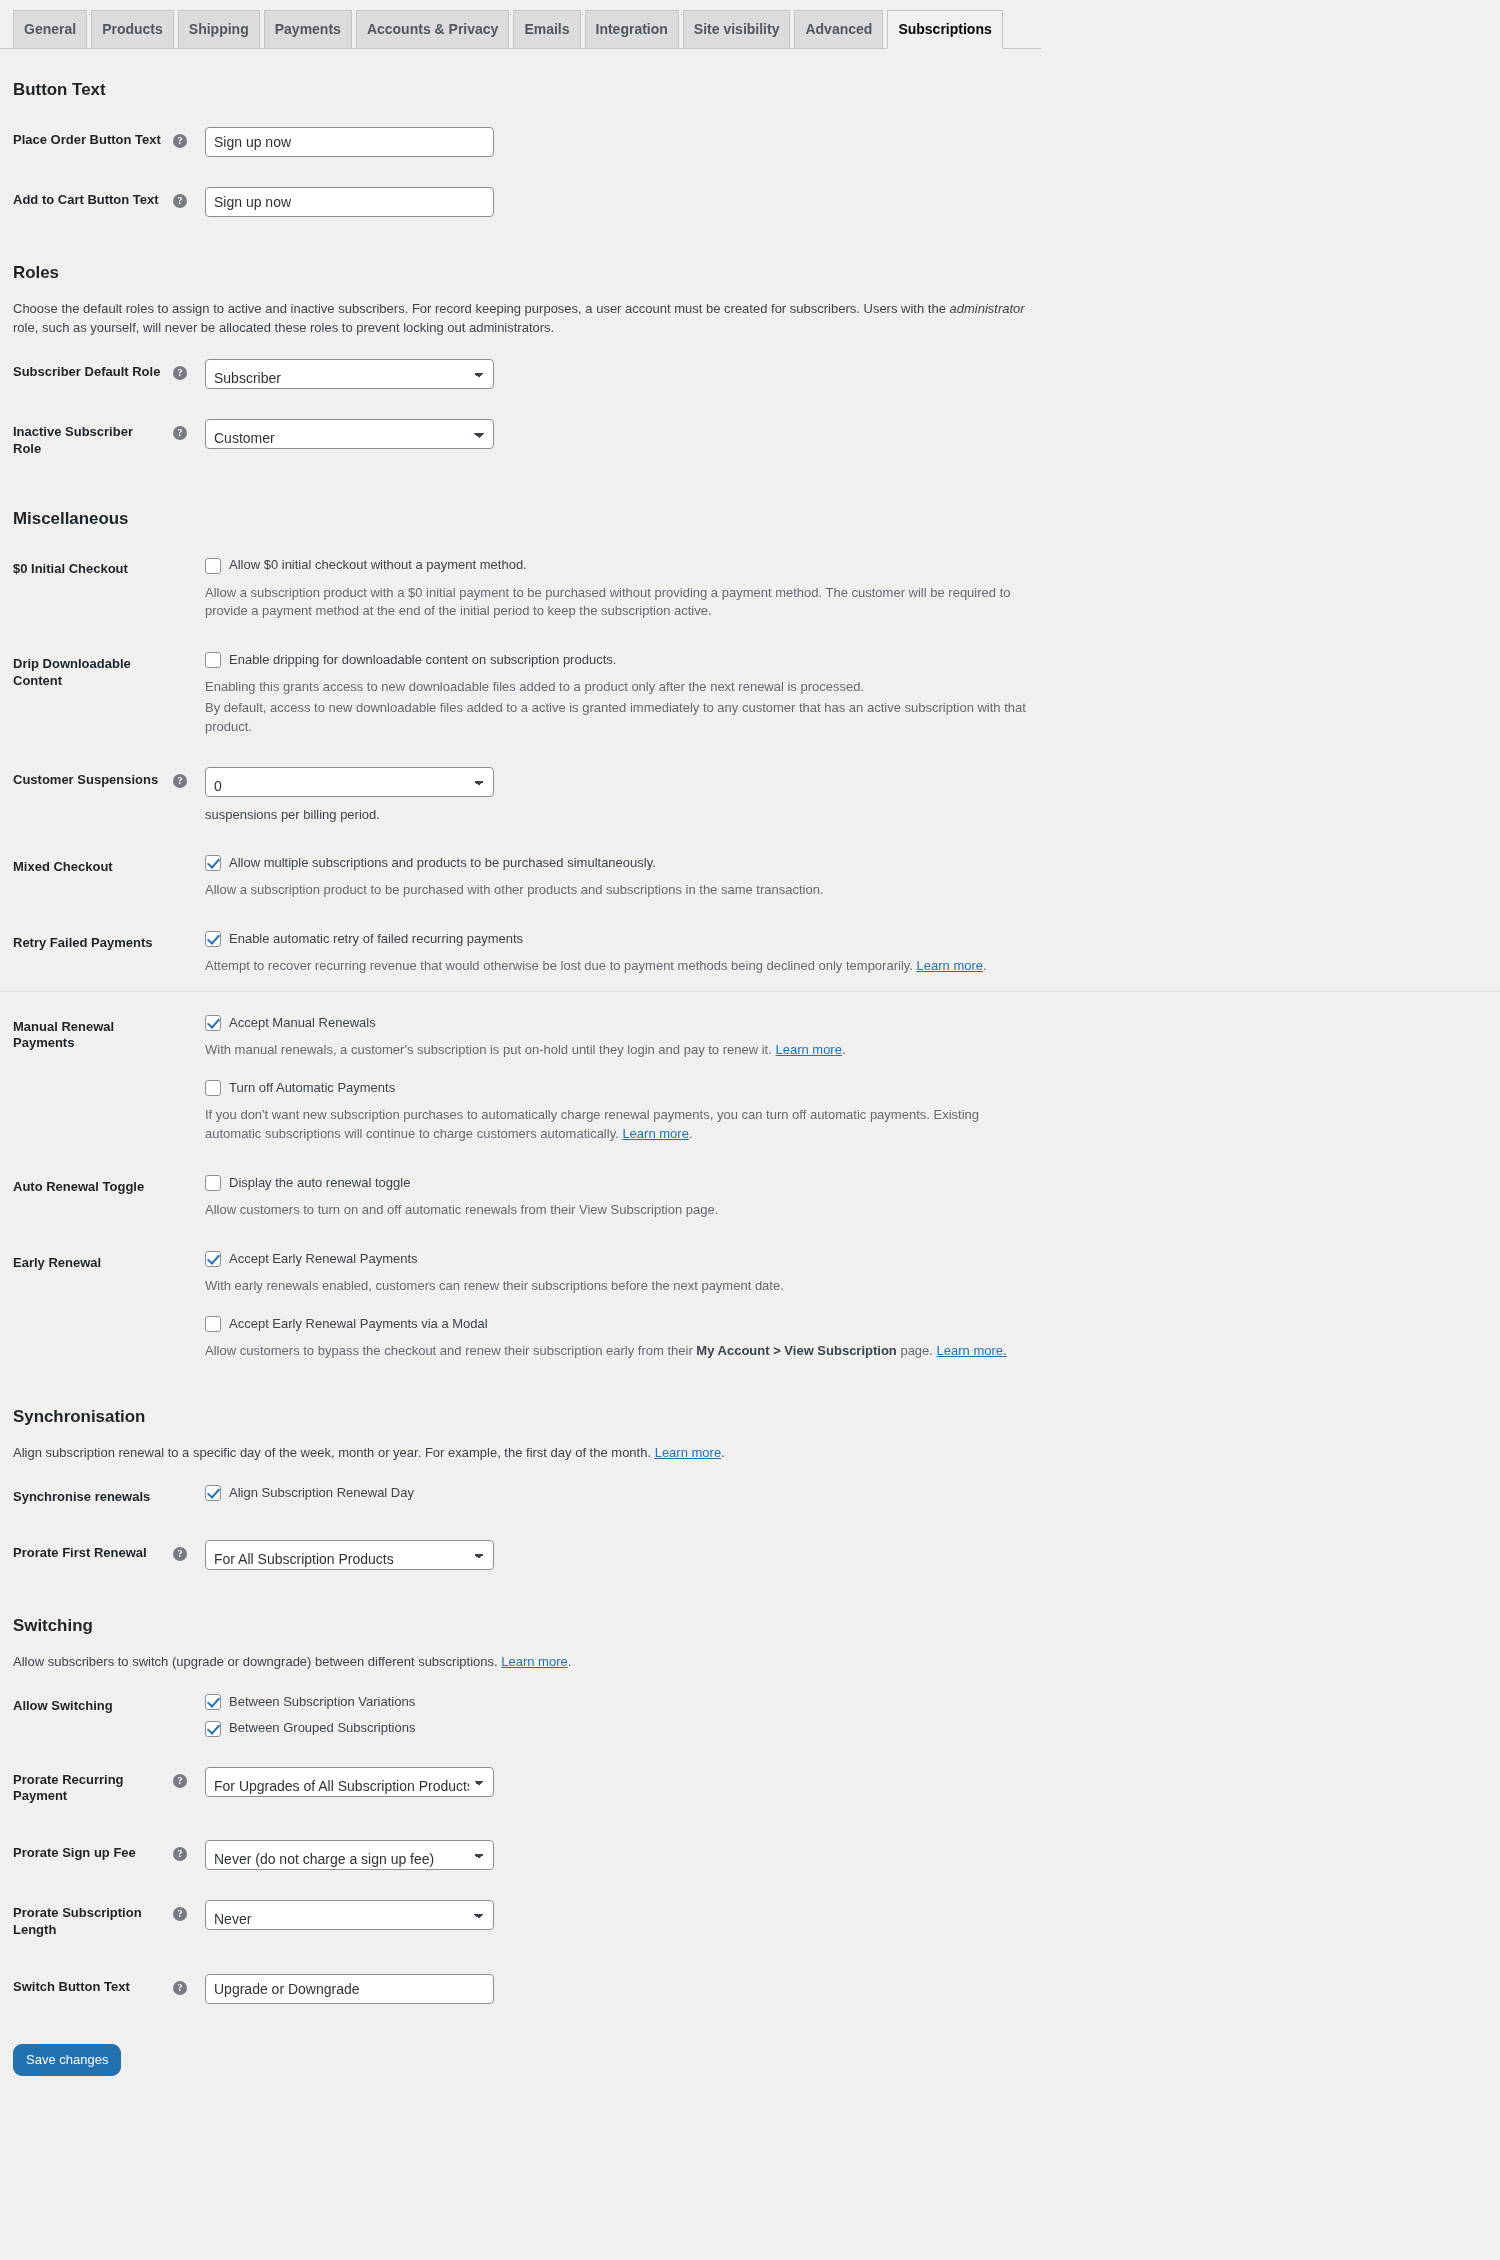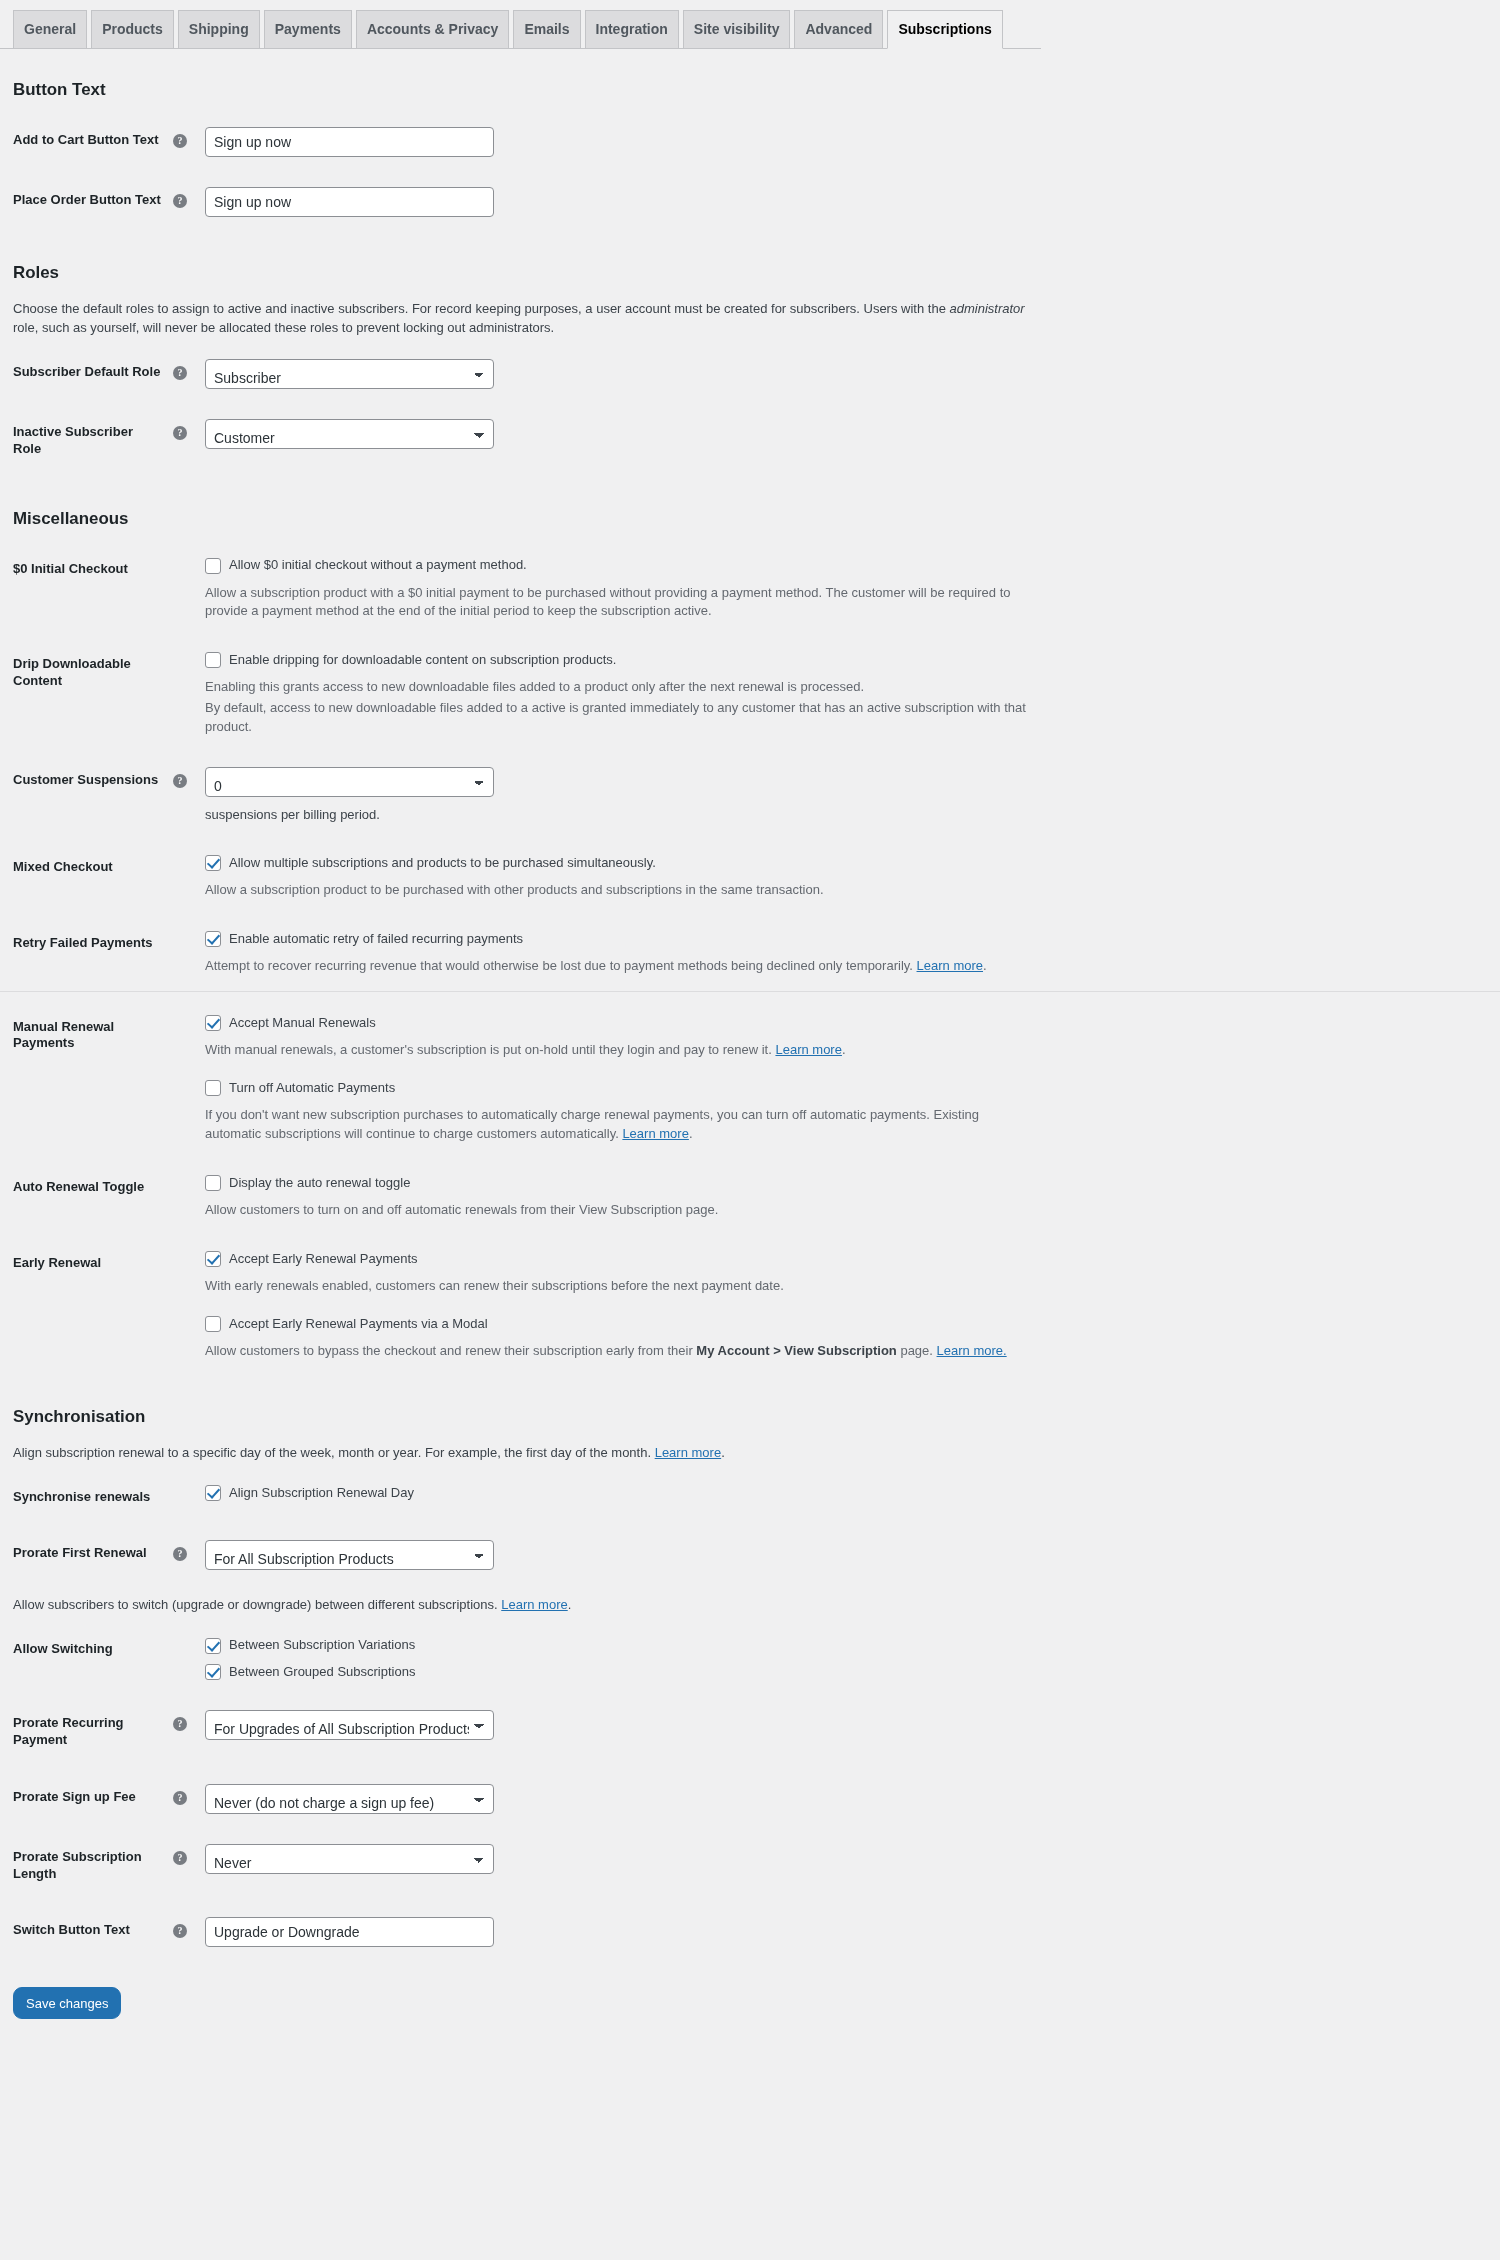--- a/index.html
+++ b/index.html
@@ -240,30 +240,30 @@
     <a class="nav-tab">General</a><a class="nav-tab">Products</a><a class="nav-tab">Shipping</a><a class="nav-tab">Payments</a><a class="nav-tab">Accounts &amp; Privacy</a><a class="nav-tab">Emails</a><a class="nav-tab">Integration</a><a class="nav-tab">Site visibility</a><a class="nav-tab">Advanced</a><a class="nav-tab nav-tab-active">Subscriptions</a>
   </nav>
 
   <div class="content">
 
     <h2 class="section-title">Button Text</h2>
 
     <table class="form-table">
       <tbody>
           <tr>
+        <th>Place Order Button Text</th>
+        <td class="help-cell">
+          <span class="woocommerce-help-tip">?</span>
+        </td>
+        <td>
+          <input class="regular-text" type="text" value="Sign up now" style="">
+        </td>
+      </tr>
+      <tr>
         <th>Add to Cart Button Text</th>
-        <td class="help-cell">
-          <span class="woocommerce-help-tip">?</span>
-        </td>
-        <td>
-          <input class="regular-text" type="text" value="Sign up now" style="">
-        </td>
-      </tr>
-      <tr>
-        <th>Place Order Button Text</th>
         <td class="help-cell">
           <span class="woocommerce-help-tip">?</span>
         </td>
         <td>
           <input class="regular-text" type="text" value="Sign up now" style="">
         </td>
       </tr>
     </tbody>
       </table>
 
@@ -458,20 +458,21 @@
         </td>
         <td>
           <select class="wc-enhanced-select">
             <option>For All Subscription Products</option>
           </select>
         </td>
       </tr>
     </tbody>
       </table>
 
+    <h2 class="section-title">Switching</h2>
     <p class="section-desc"><span>Allow subscribers to switch (upgrade or downgrade) between different subscriptions. </span><a href="#">Learn more</a><span>.</span></p>
 
     <table class="form-table">
       <tbody>
           <tr>
         <th>Allow Switching</th>
         <td class="help-cell"></td>
         <td>
           <fieldset>
             <div class="cb-row">

